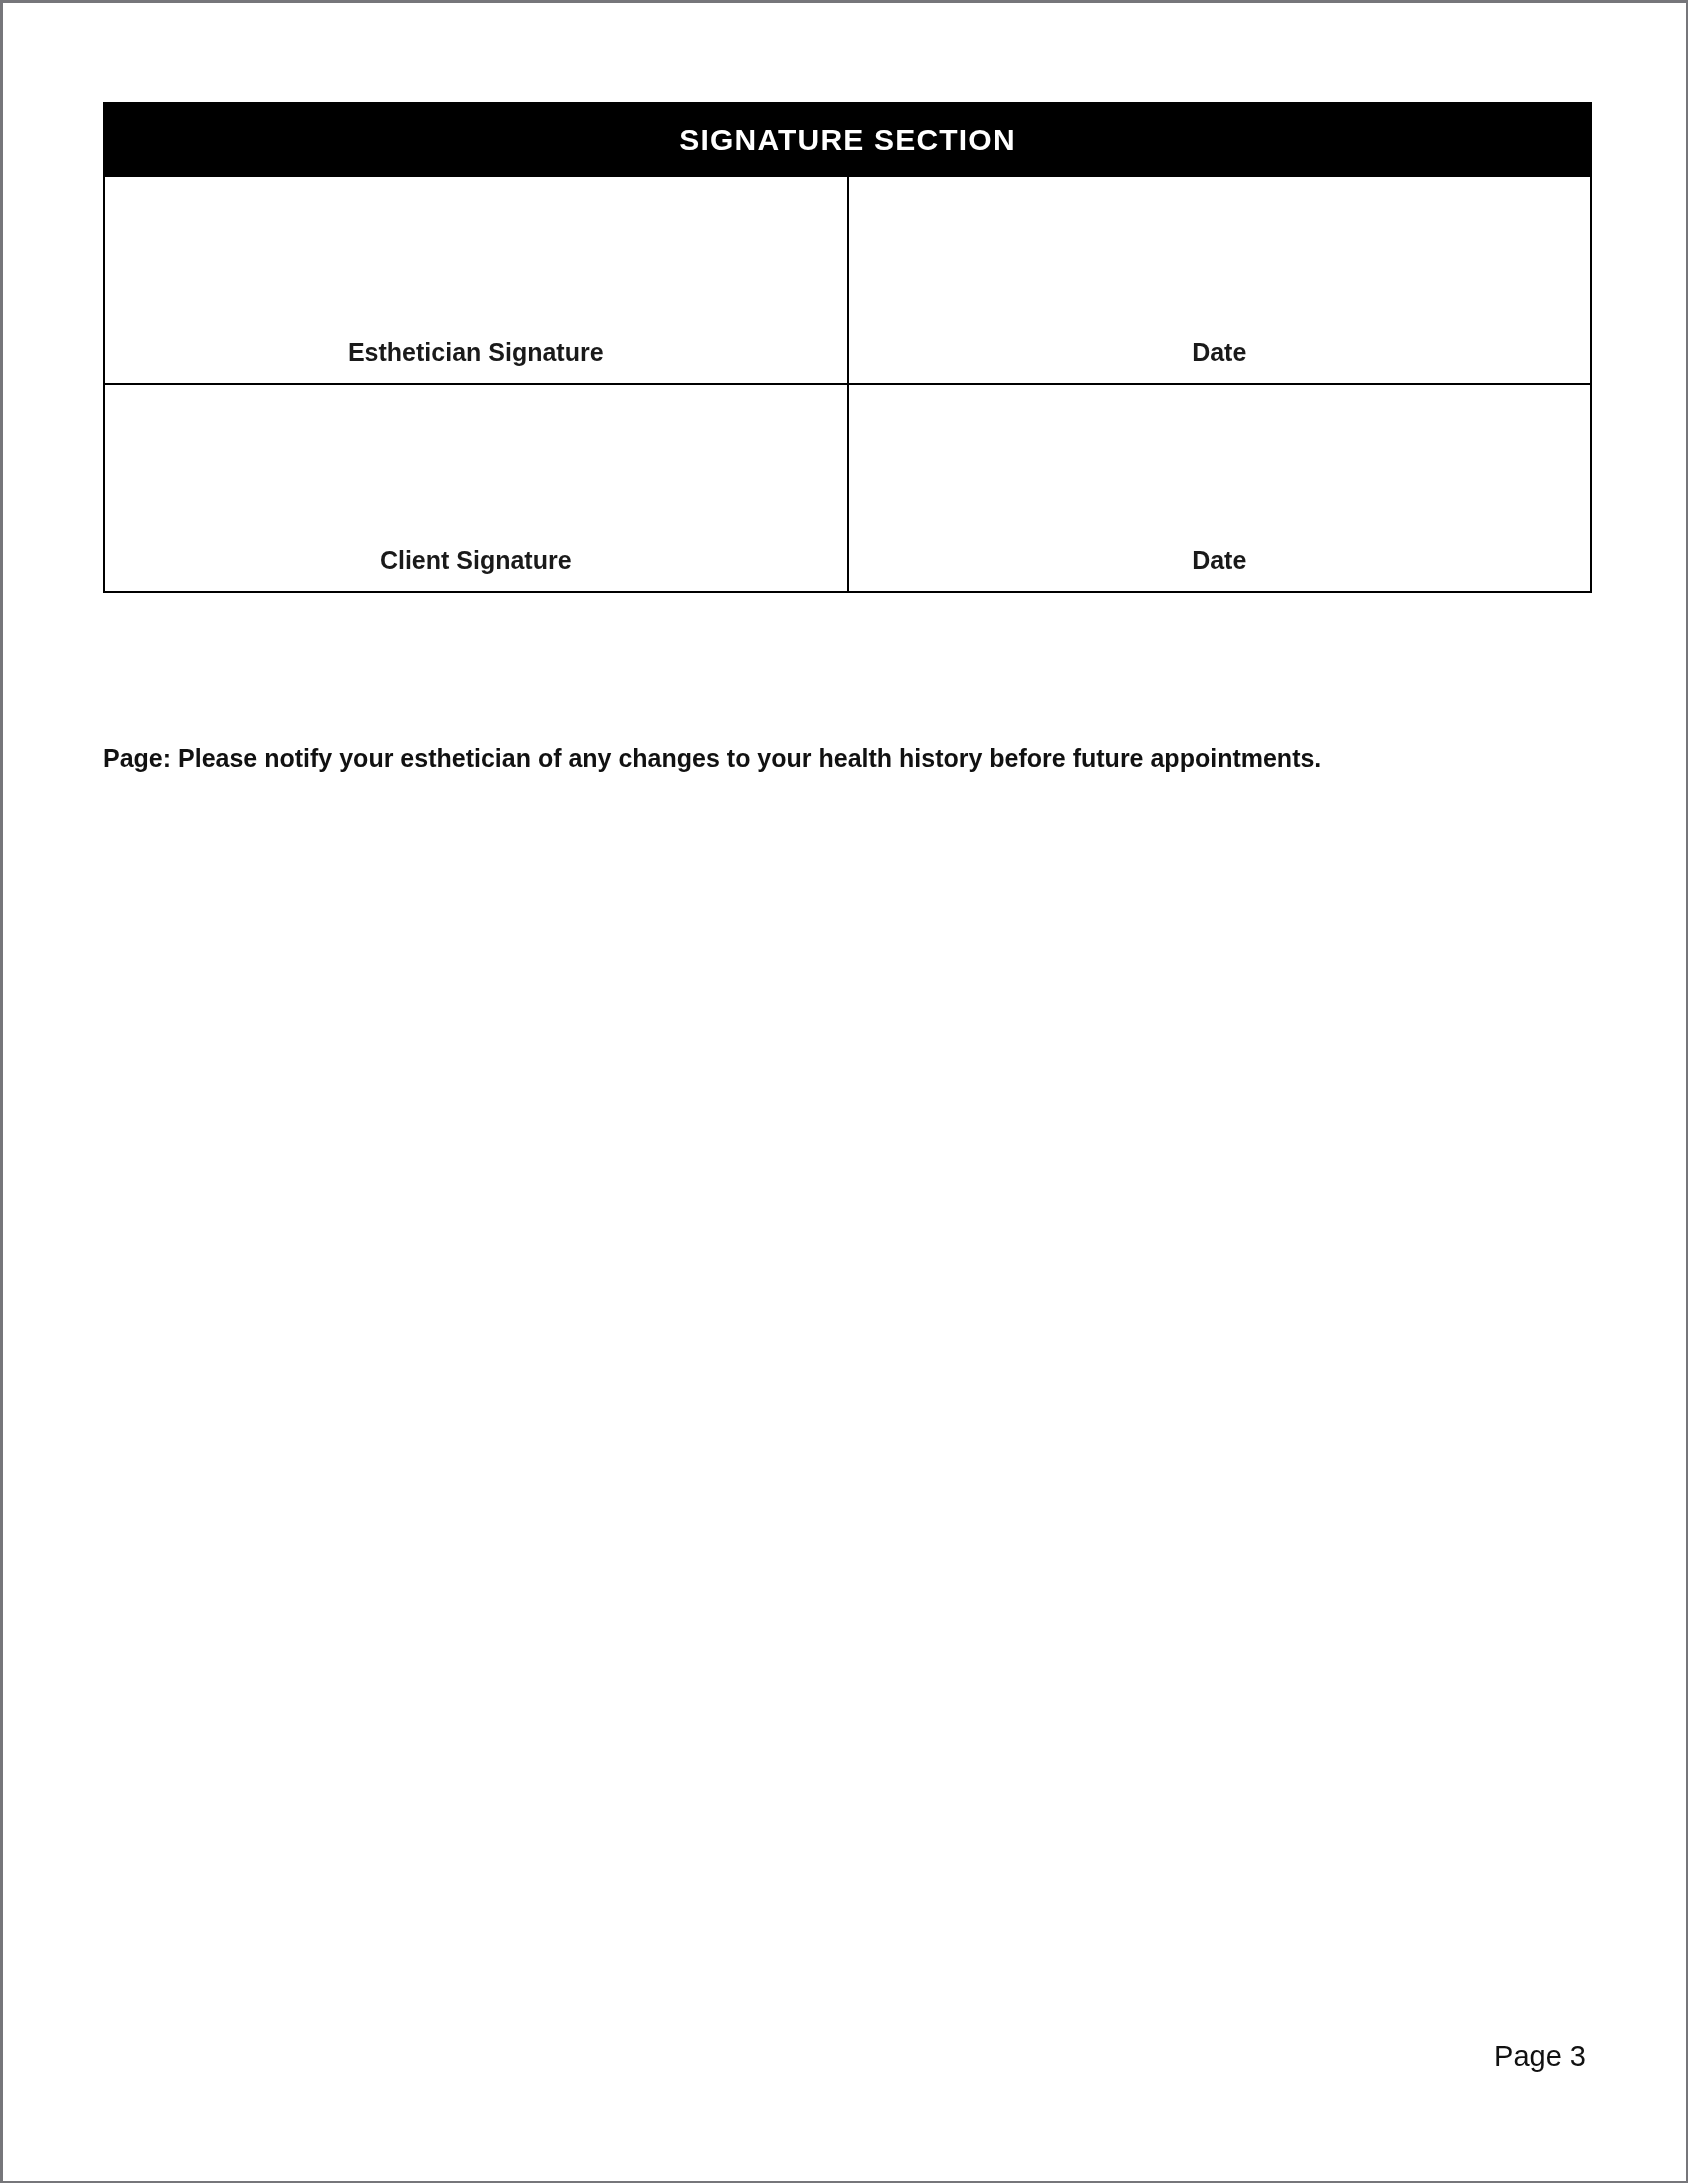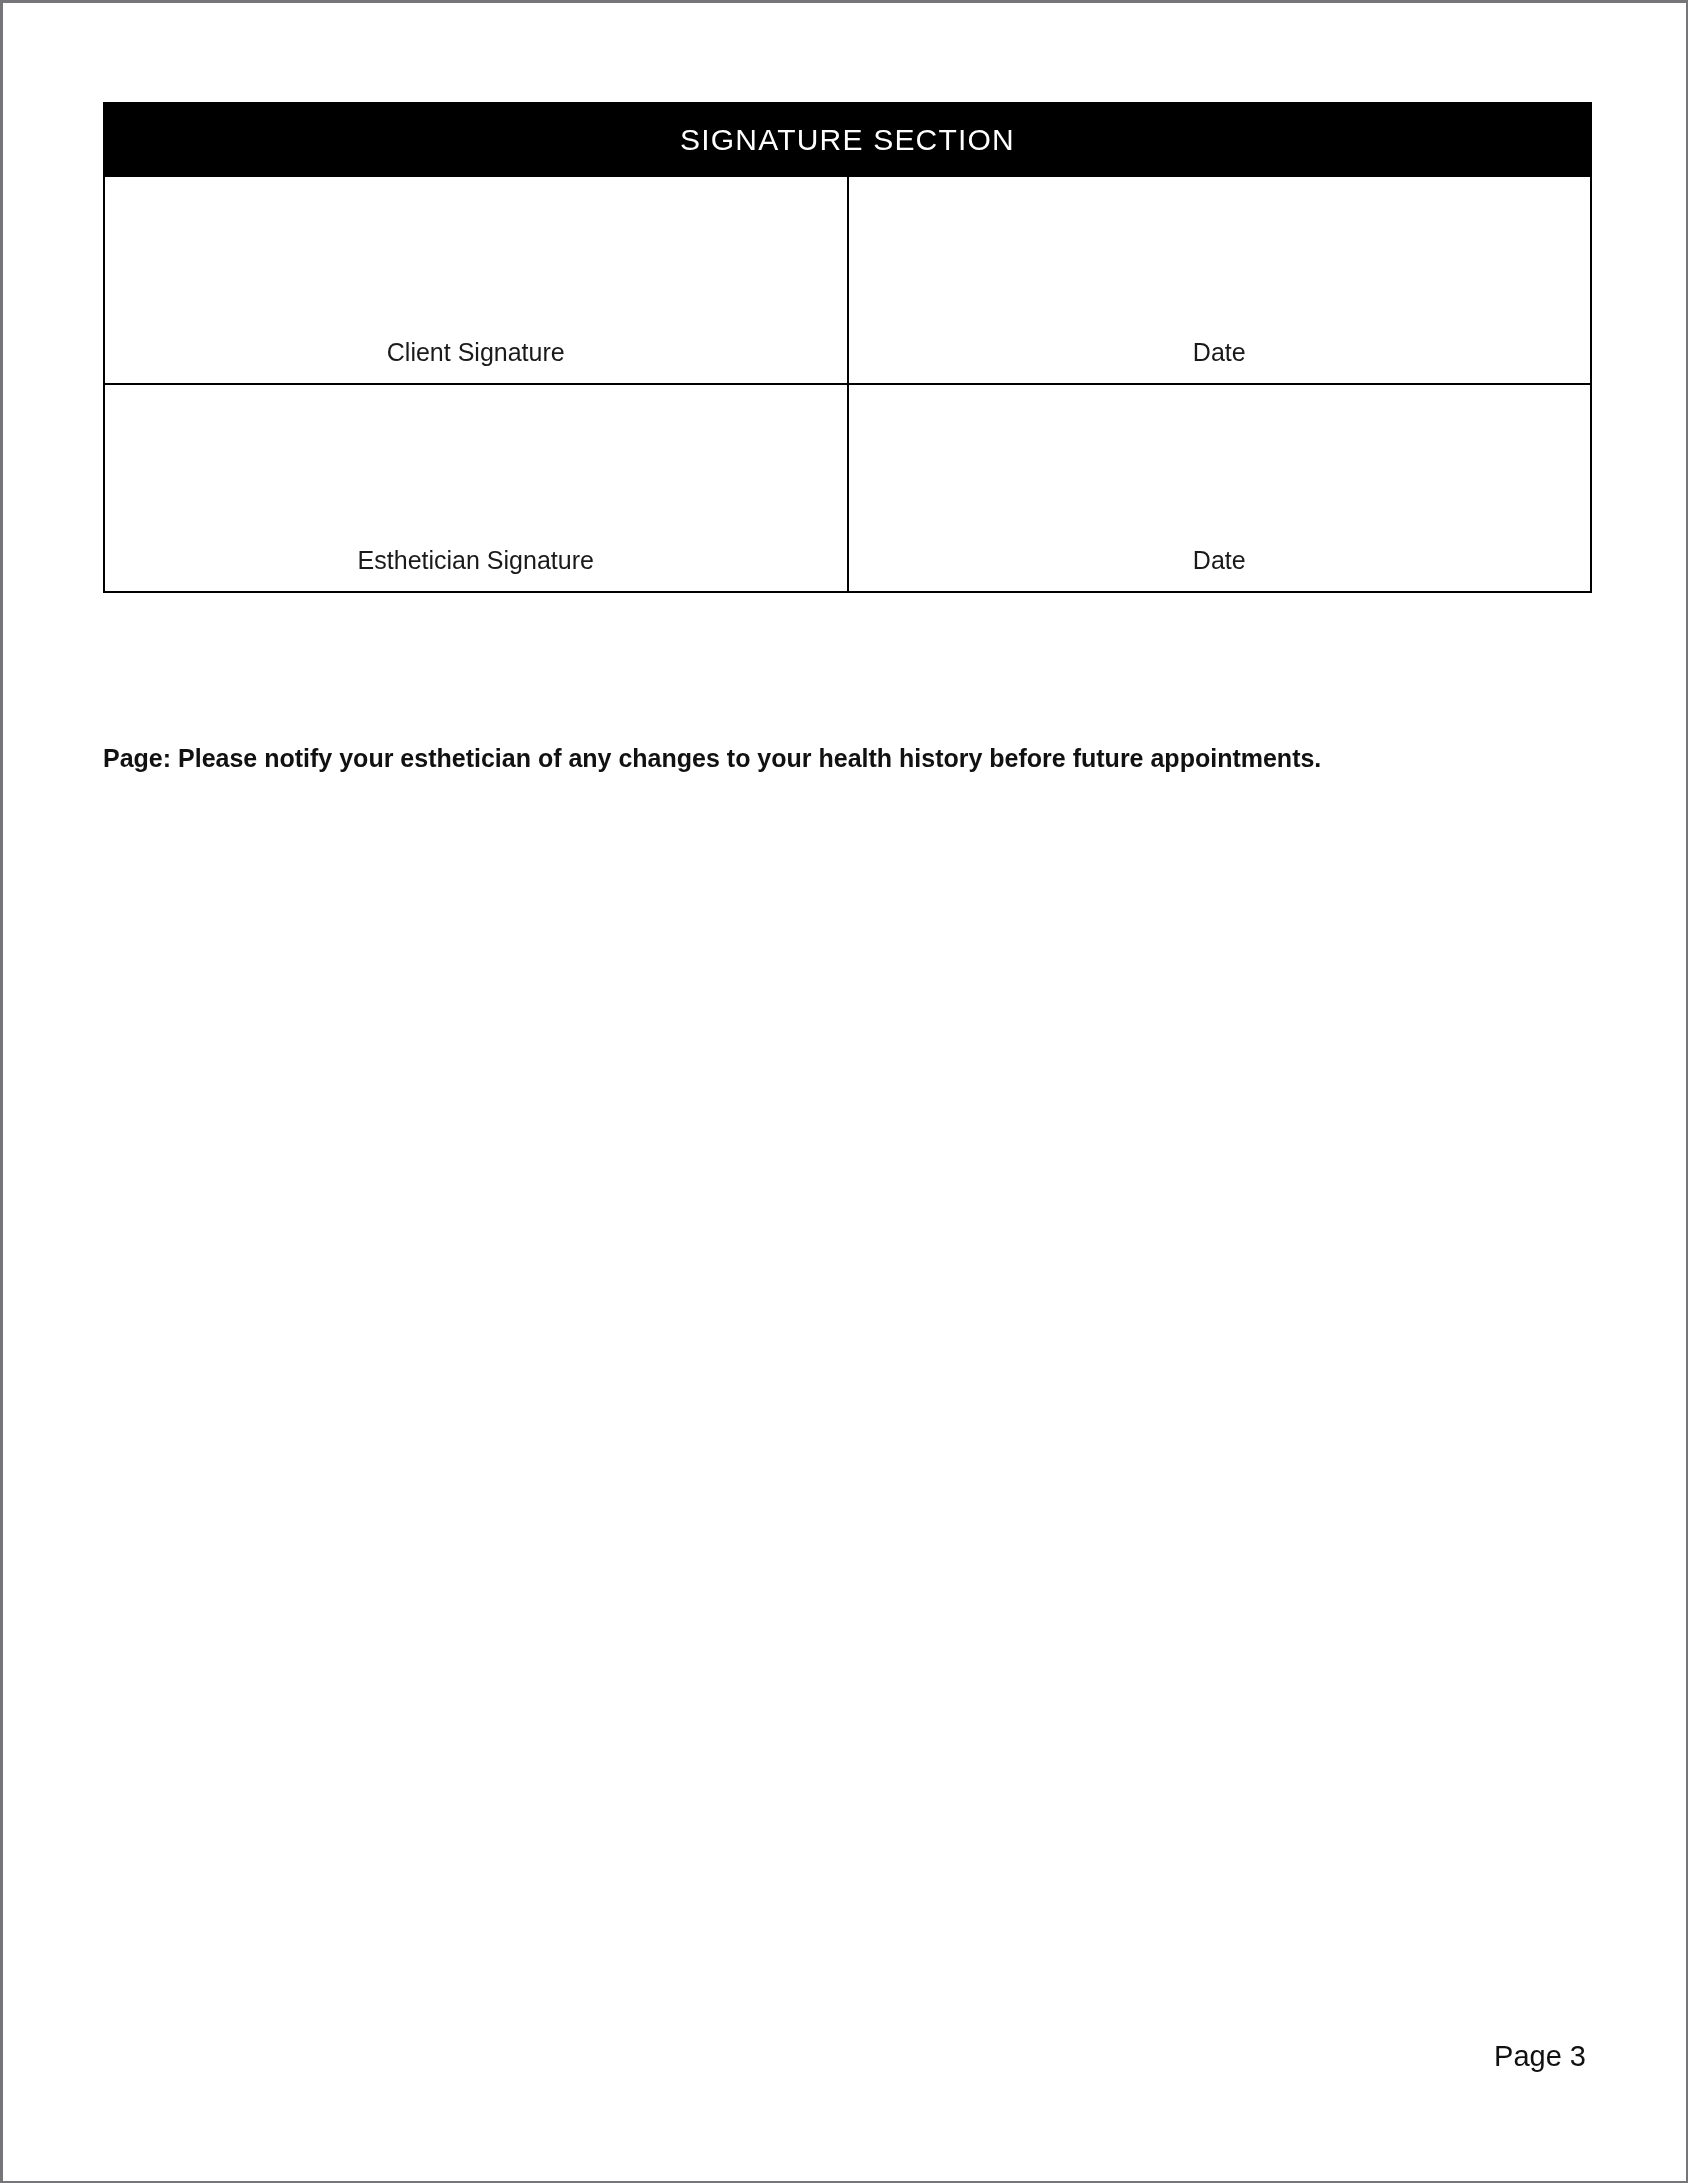--- a/index.html
+++ b/index.html
@@ -33,20 +33,21 @@
     width: 1489px;
     border-collapse: collapse;
     table-layout: fixed;
   }
 
   .sig-table td,
   .sig-table th {
     border: 2px solid #000000;
     padding: 0;
     margin: 0;
+    font-weight: bold;
   }
 
   .sig-header {
     background: #000000;
     color: #ffffff;
     height: 71px;
     text-align: center;
     vertical-align: middle;
     font-weight: 400;
     font-size: 30px;
@@ -108,30 +109,30 @@
   <table class="sig-table">
     <thead>
       <tr>
         <th class="sig-header" colspan="2">SIGNATURE SECTION</th>
       </tr>
     </thead>
     <tbody>
 
       <tr>
         <td class="sig-cell col-left">
-          <span class="sig-label">Client Signature</span>
+          <span class="sig-label">Esthetician Signature</span>
         </td>
         <td class="sig-cell col-right">
           <span class="sig-label">Date</span>
         </td>
       </tr>
 
       <tr>
         <td class="sig-cell col-left">
-          <span class="sig-label">Esthetician Signature</span>
+          <span class="sig-label">Client Signature</span>
         </td>
         <td class="sig-cell col-right">
           <span class="sig-label">Date</span>
         </td>
       </tr>
 
     </tbody>
   </table>
 
   <p class="note">

